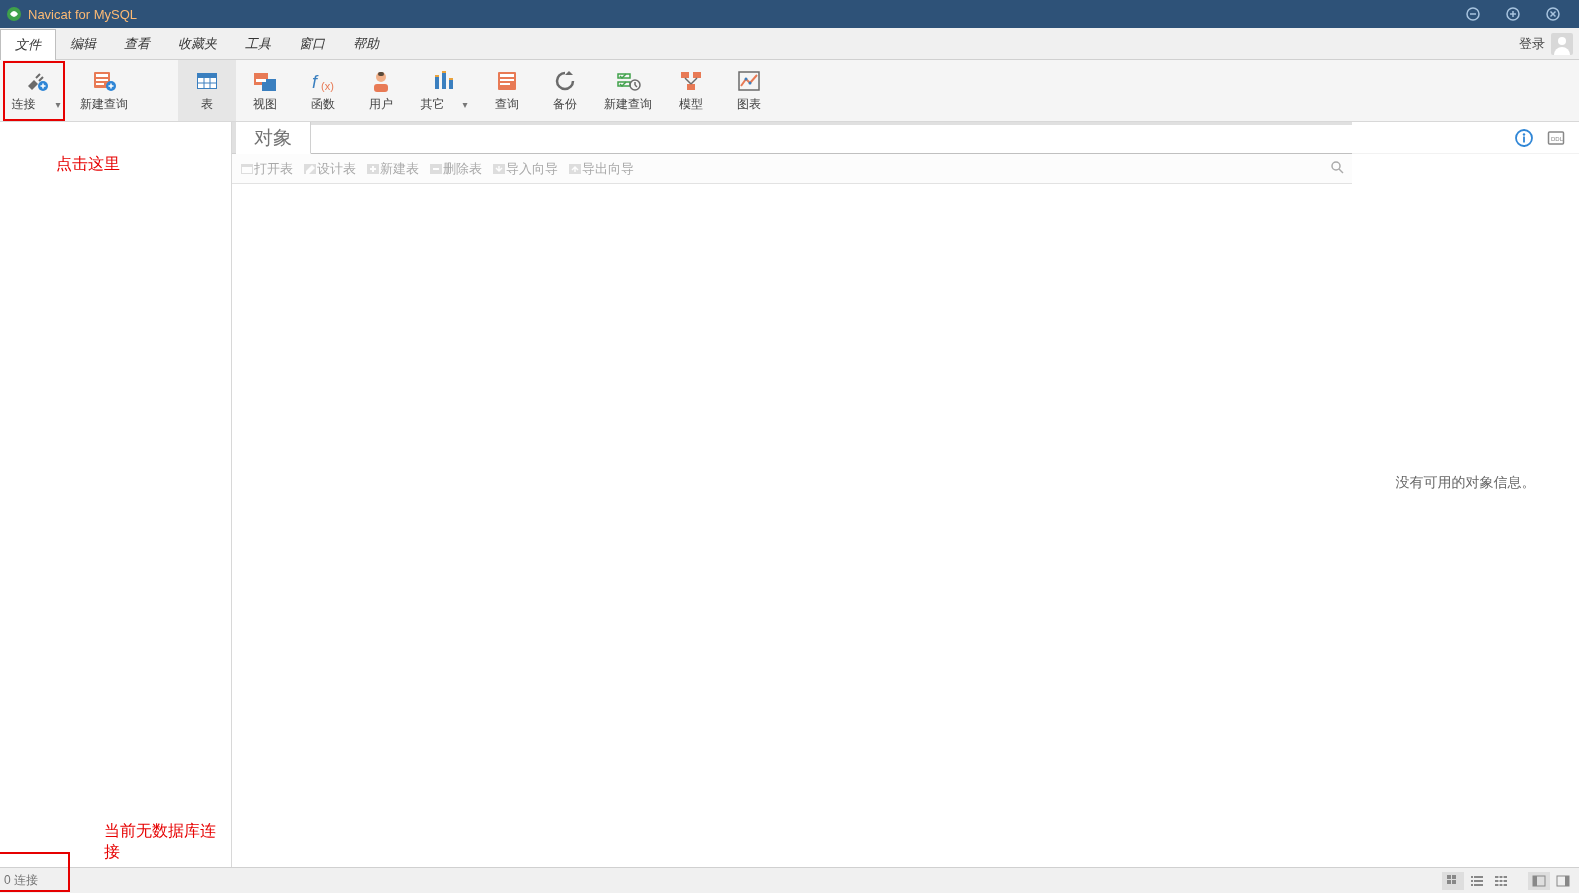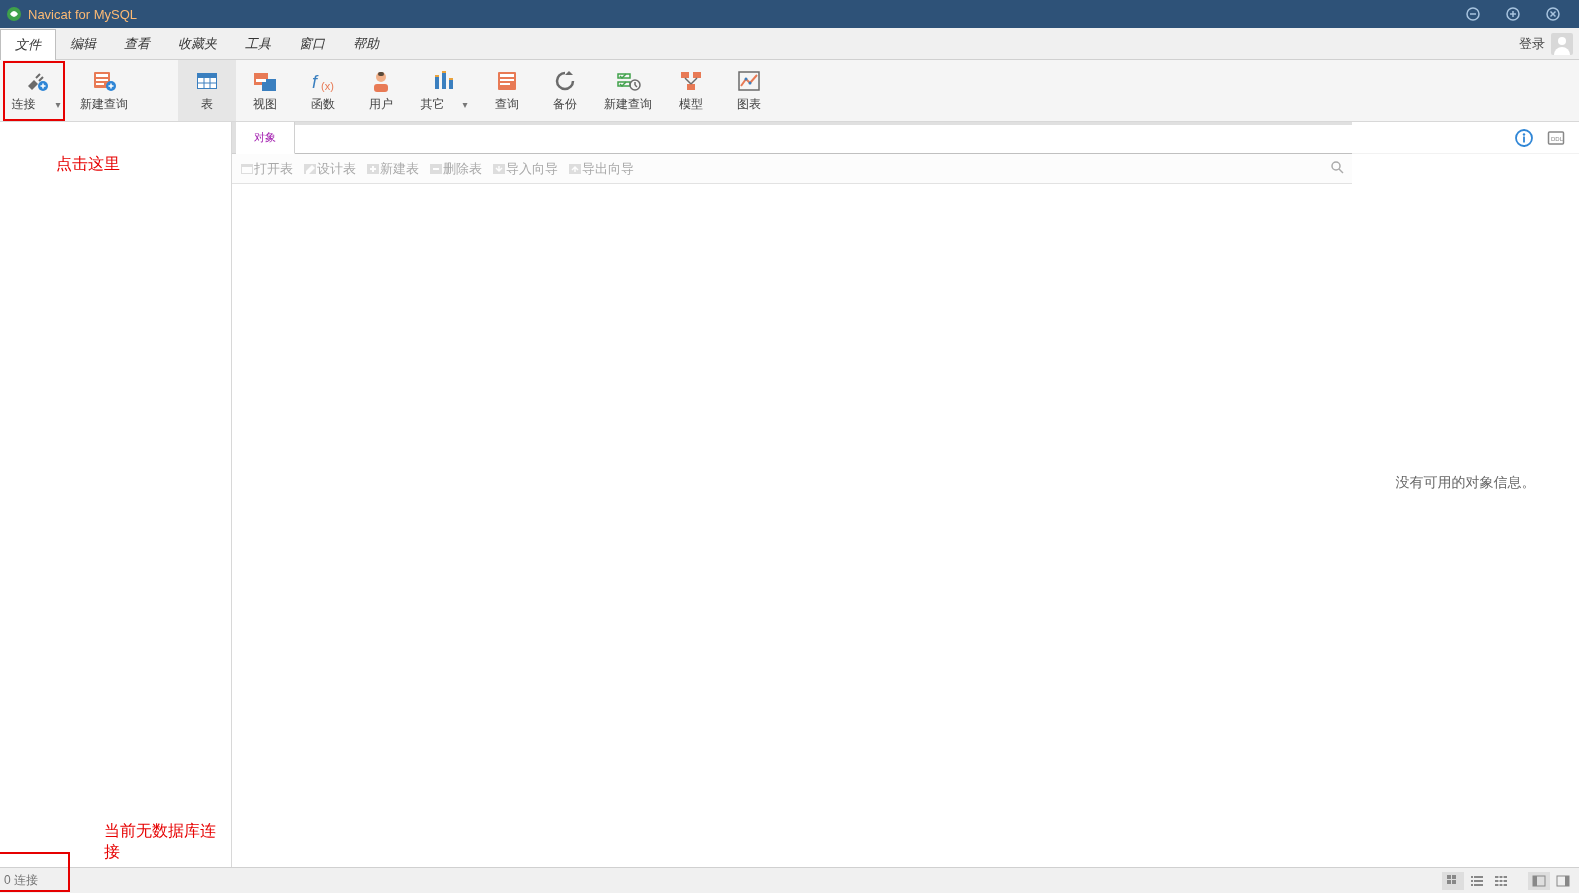--- a/index.html
+++ b/index.html
@@ -155,22 +155,22 @@
     align-items:stretch;
     background:#e0e0e0;
   }
   .tabstrip .tab {
     display:flex;
     align-items:center;
     padding: 0 18px;
     background:#f7f7f7;
     border-right:1px solid #d0d0d0;
     border-bottom:1px solid #d0d0d0;
-    font-size:11px;
-    color:#a21caf;
+    font-size:19px;
+    color:#737373;
     cursor:default;
   }
   .tabstrip .tab.active {
     background:#fff;
     border-bottom:1px solid #fff;
   }
   .tabstrip .rest {
     flex:1;
     border-bottom:1px solid #c0c0c0;
     background:#fff;

